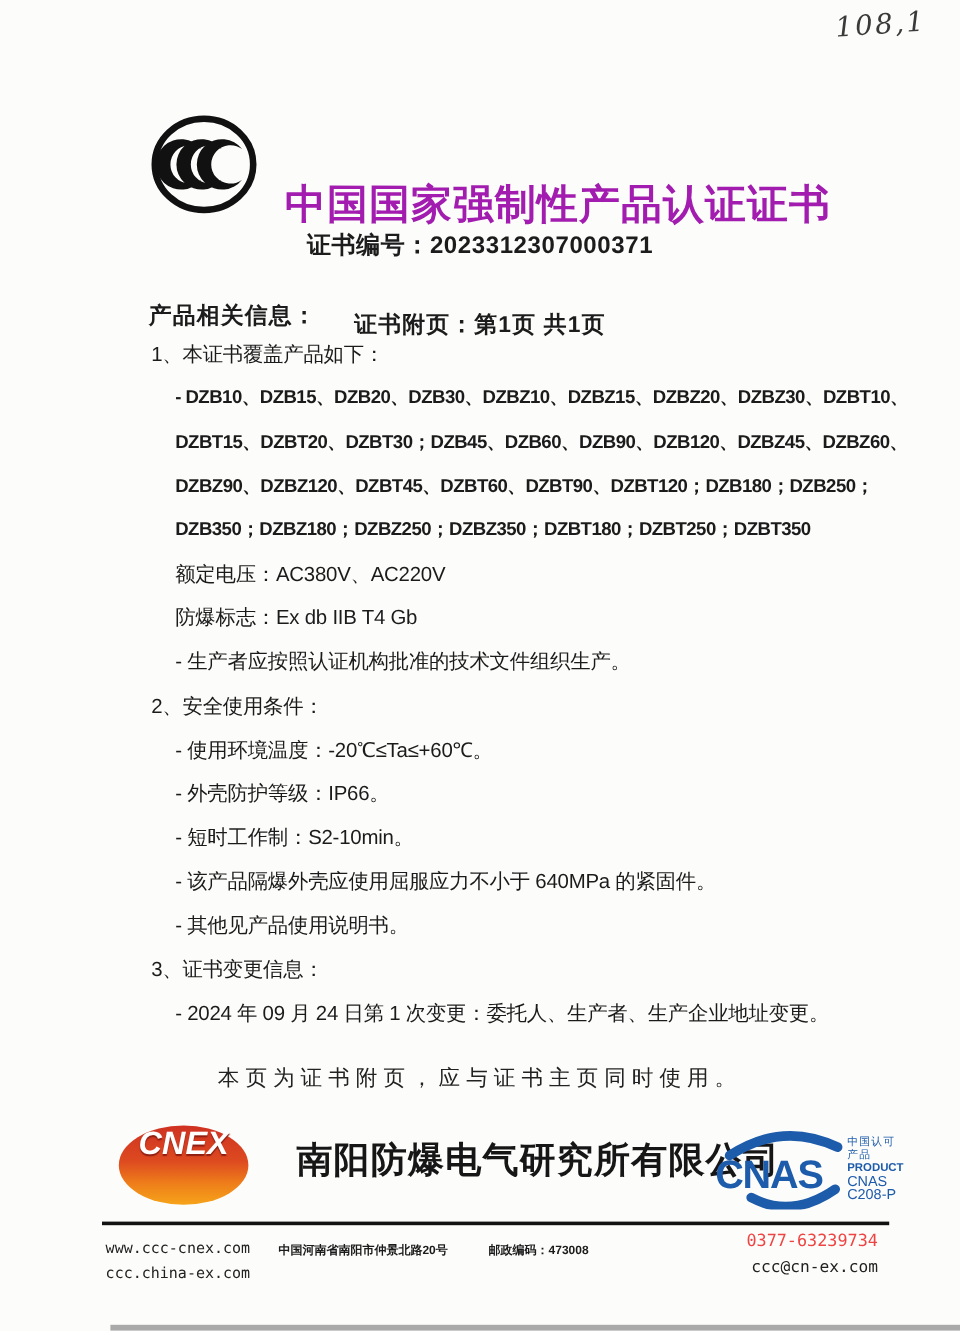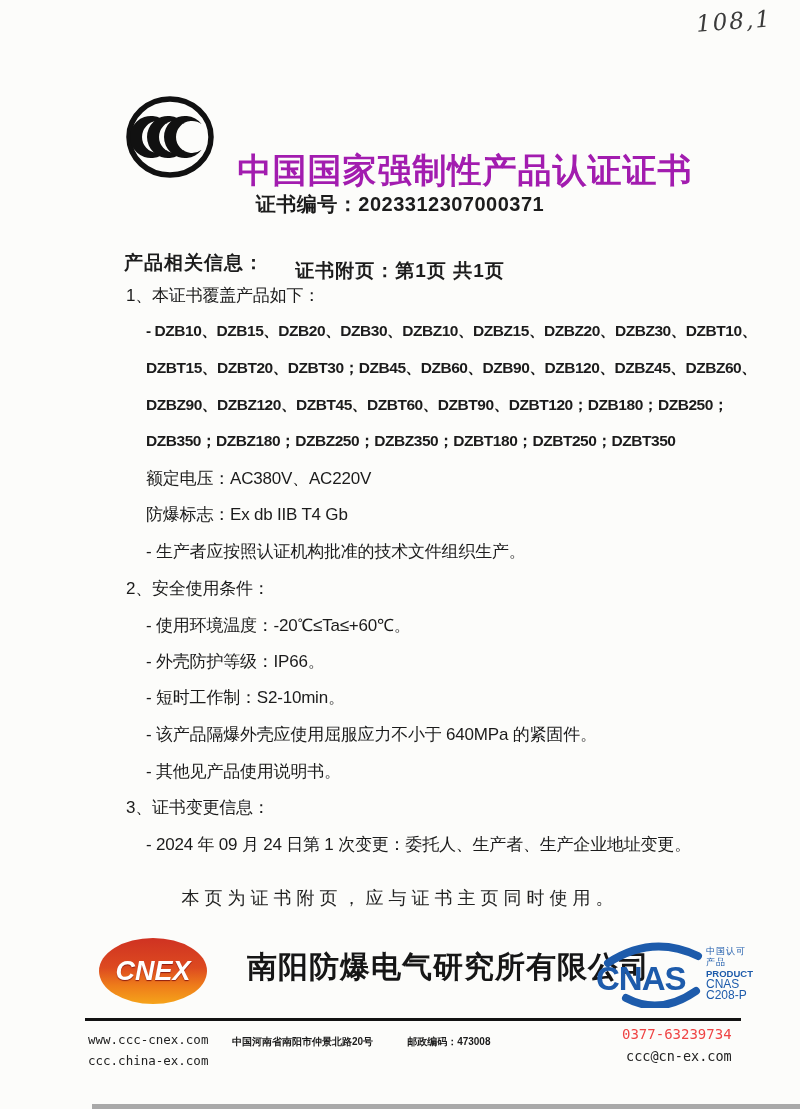--- a/index.html
+++ b/index.html
@@ -45,21 +45,21 @@
 
   .statement {
     left:0; top:886px; width:800px; text-align:center;
     font-size:18px; letter-spacing:5px; white-space:nowrap; color:#222;
   }
 
   
   .cnex-logo {
     left:99px; top:938px; width:108px; height:66px; border-radius:50%;
     background:linear-gradient(180deg,#cf3222 0%,#dd4a20 45%,#ee7c1a 72%,#f6a41a 100%);
-    display:flex; align-items:center; justify-content:center;
+    display:flex; align-items:flex-start; justify-content:center;
   }
   .cnex-logo span {
     color:#fff; font-weight:900; font-style:italic; font-size:27px;
     letter-spacing:0px; text-shadow:0 1px 1px #8d1d10;
     font-family:"Liberation Sans", sans-serif;
   }
   .company-name {
     left:150px; top:947px; width:500px; text-align:right;
     font-size:30px; font-weight:bold; letter-spacing:1px; color:#161616; white-space:nowrap;
   }

